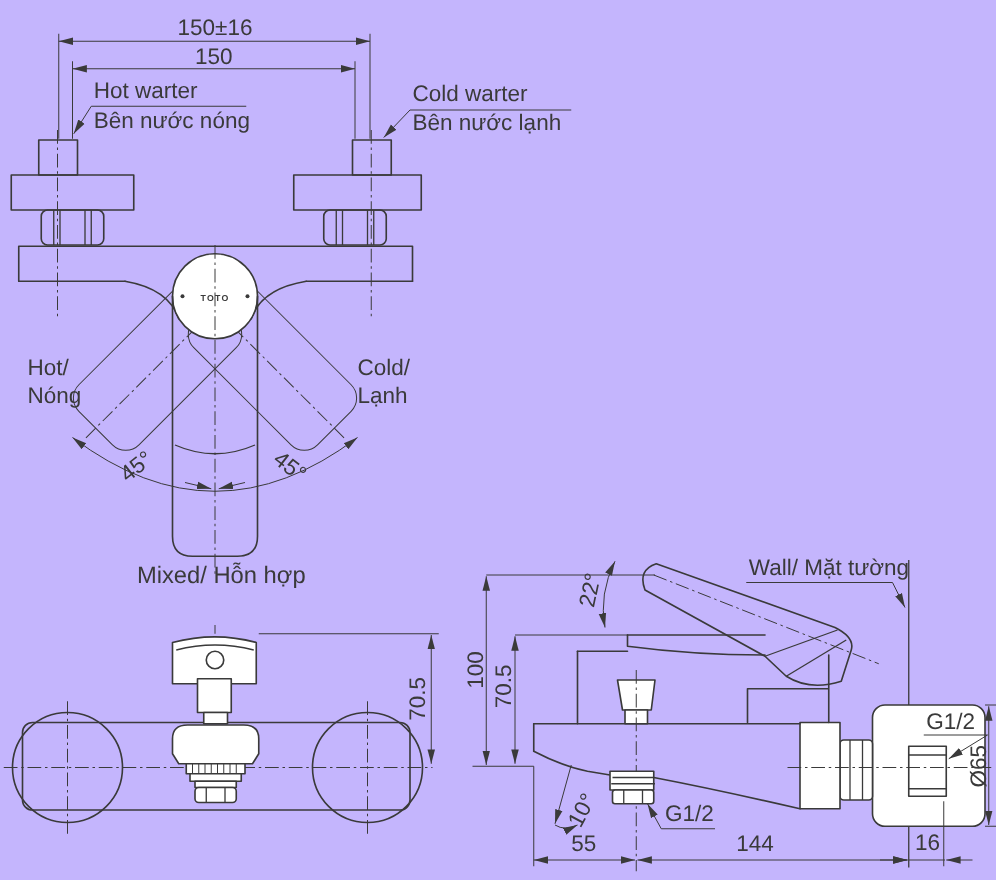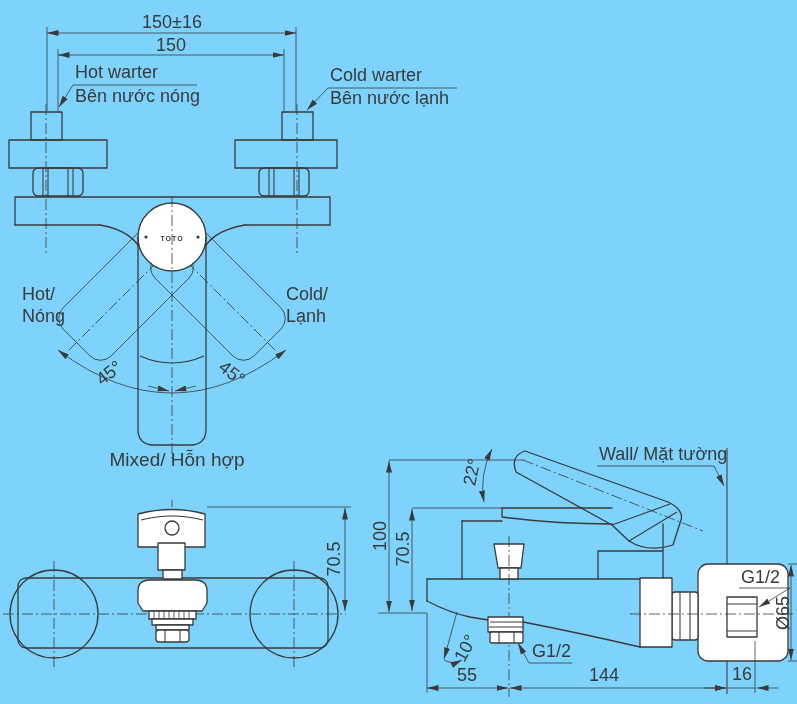--- a/index.html
+++ b/index.html
@@ -1,16 +1,16 @@
 <!DOCTYPE html>
 <html><head>
 <meta charset="utf-8">
 <style>
   html,body{margin:0;padding:0;background:#fff;}
-  #canvas{position:relative;width:797px;height:704px;background:#7dd3fc;overflow:hidden;
+  #canvas{position:relative;width:797px;height:704px;background:#c4b5fd;overflow:hidden;
           font-family:"Liberation Sans",sans-serif;}
   svg{position:absolute;left:0;top:0;}
   .ln{fill:none;stroke:#3a3a3a;stroke-width:1.3;stroke-linecap:round;stroke-linejoin:round;}
   .md{fill:none;stroke:#3a3a3a;stroke-width:1.05;}
   .tn{fill:none;stroke:#3a3a3a;stroke-width:0.8;}
   .dd{fill:none;stroke:#3a3a3a;stroke-width:0.8;stroke-dasharray:11,3,2,3;}
   .wf{fill:#ffffff;stroke:#3a3a3a;stroke-width:1.3;stroke-linejoin:round;}
   .tx{fill:#3a3a3a;font-size:18px;font-family:"Liberation Sans",sans-serif;}
   .tx-mid{text-anchor:middle;}
   .tx-brand{fill:#3a3a3a;font-size:7px;font-weight:bold;letter-spacing:1px;text-anchor:middle;}

